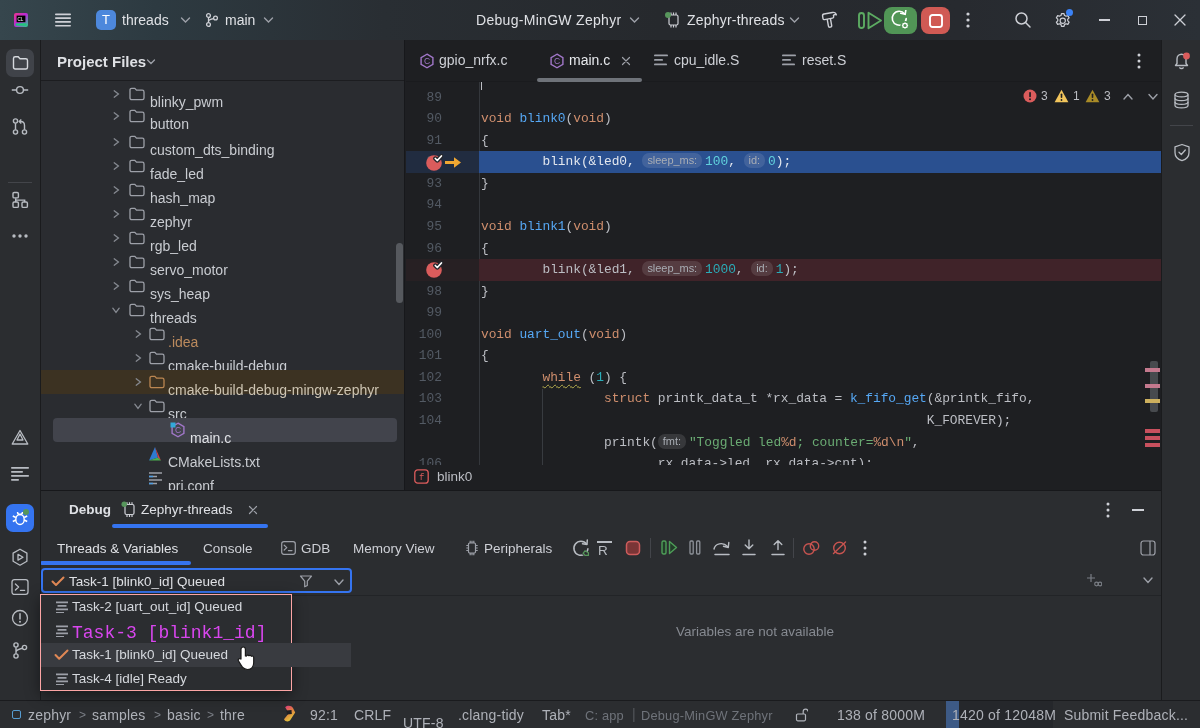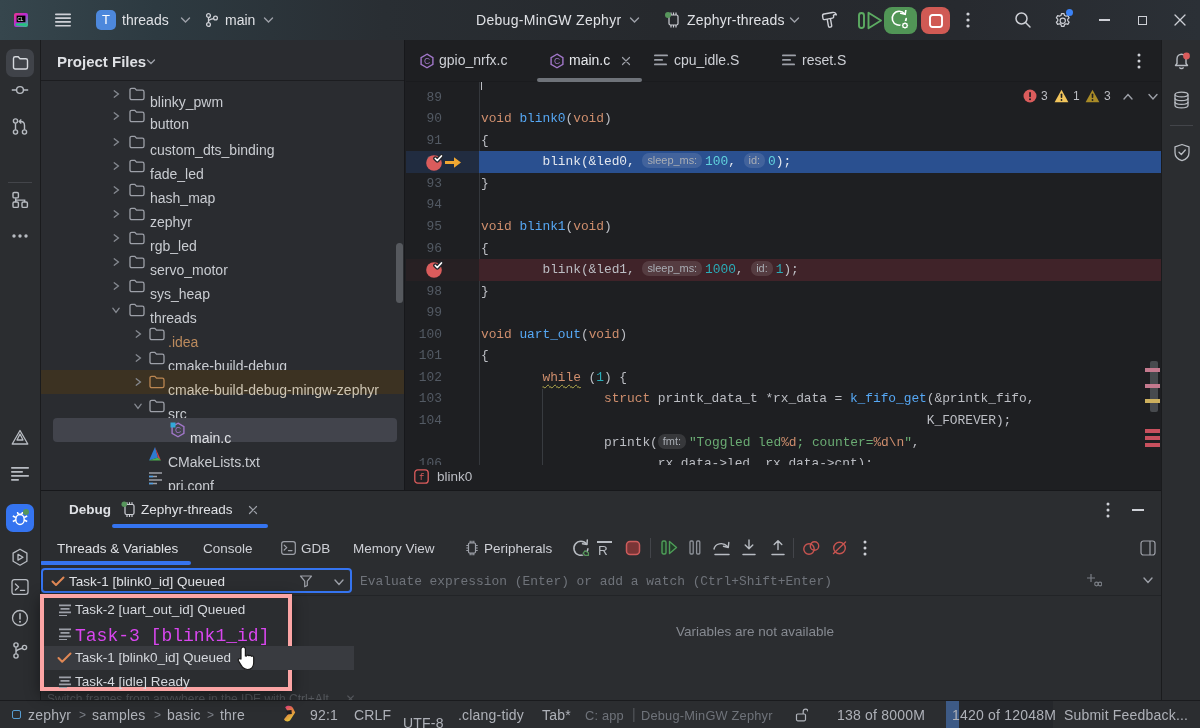--- a/index.html
+++ b/index.html
@@ -684,36 +684,34 @@
           <path d="M1.5 5.5 L5 9 L12.5 1.5" stroke="#e08855" stroke-width="2" fill="none" stroke-linecap="round" stroke-linejoin="round"></path>
         </svg>
       <div class="abs" style="left:26px;top:3.5px;font-size:13.5px;color:#dfe1e5;">Task-1 [blink0_id] Queued</div>
       <svg class="abs" style="left:256px;top:4px;" width="14" height="14" viewBox="0 0 14 14">
           <path d="M1.5 2 L12.5 2 L8.3 7.2 L8.3 11.5 L5.7 12.8 L5.7 7.2 Z" stroke="#9da0a8" stroke-width="1.2" fill="none" stroke-linejoin="round"></path>
         </svg>
       <svg class="abs" style="left:290px;top:8px;" width="12" height="9" viewBox="0 0 12 9">
           <path d="M2 2 L6 6.5 L10 2" stroke="#9da0a8" stroke-width="1.4" fill="none" stroke-linecap="round"></path>
         </svg>
     </div>
-    <div class="abs mono" style="left:320px;top:83px;font-size:12.9px;color:#6f737a;">Evaluate expression (Enter) or add a watch (Ctrl+Shift+Enter)</div>
     <svg class="abs" style="left:1046px;top:82px;" width="16" height="14" viewBox="0 0 16 14">
         <g stroke="#7a7e85" stroke-width="1.2" fill="none">
           <path d="M5 1 L5 9 M1 5 L9 5"></path>
           <circle cx="10.5" cy="11" r="1.8"></circle>
           <circle cx="14" cy="11" r="1.8"></circle>
         </g>
       </svg>
     <svg class="abs" style="left:1102px;top:85px;" width="12" height="9" viewBox="0 0 12 9">
         <path d="M2 2 L6 6.5 L10 2" stroke="#9da0a8" stroke-width="1.4" fill="none" stroke-linecap="round"></path>
       </svg>
     <div class="abs" style="left:0;top:104px;width:1121px;height:1px;background:#222427;"></div>
 
     <div class="abs" style="left:636px;top:133px;font-size:13.5px;color:#868a91;">Variables are not available</div>
 
-    <div class="abs" style="left:7px;top:201px;font-size:12px;color:#54575c;white-space:nowrap;">Switch frames from anywhere in the IDE with Ctrl+Alt...&nbsp;&nbsp;✕</div>
   </div>
 
   <div class="abs" id="statusbar" style="left:0;top:700px;width:1200px;height:28px;background:#2b2d30;border-top:1px solid #1a1b1e;font-size:14px;color:#aeb1b8;letter-spacing:0.2px;">
     <div class="abs" style="left:12px;top:9px;width:9px;height:9px;border:1.5px solid #569cd1;border-radius:2px;"></div>
     <div class="abs" style="left:28px;top:6px;">zephyr</div>
     <div class="abs" style="left:79px;top:7px;color:#7a7e85;font-size:12px;">&gt;</div>
     <div class="abs" style="left:92px;top:6px;">samples</div>
     <div class="abs" style="left:154px;top:7px;color:#7a7e85;font-size:12px;">&gt;</div>
     <div class="abs" style="left:167px;top:6px;">basic</div>
     <div class="abs" style="left:207px;top:7px;color:#7a7e85;font-size:12px;">&gt;</div>
@@ -746,21 +744,21 @@
     <div class="abs" style="left:837px;top:6px;">138 of 8000M</div>
     <div class="abs" style="left:946px;top:0px;width:107px;height:27px;background:#25272b;"></div>
     <div class="abs" style="left:946px;top:0px;width:13px;height:27px;background:#3d5a86;"></div>
     <div class="abs" style="left:952px;top:6px;">1420 of 12048M</div>
     <div class="abs" style="left:1064px;top:6px;">Submit Feedback...</div>
   </div>
 
   <div class="abs" style="left:40px;top:40px;width:1px;height:660px;background:#1a1b1d;"></div>
 
   <div class="abs" id="popup" style="left:0;top:0;width:1200px;height:728px;pointer-events:none;">
-    <div class="abs" style="left:40px;top:594px;width:252px;height:97px;background:#2b2d30;border:4px solid #fca5a5;box-shadow:0 4px 14px rgba(0,0,0,0.45);">
+    <div class="abs" style="left:40px;top:594px;width:252px;height:97px;background:#2b2d30;border:1px solid #fca5a5;box-shadow:0 4px 14px rgba(0,0,0,0.45);">
 
       <svg class="abs" style="left:14px;top:6px;" width="14" height="12" viewBox="0 0 14 12">
           <g fill="#9da0a8">
             <path d="M1 0.5 H13 V2.2 H1 Z M2.5 4 H11.5 V5.7 H2.5 Z M1 7.5 H13 V9.2 H1 Z M1 11 H9 V11.9 H1 Z"></path>
           </g>
         </svg>
       <div class="abs" style="left:31px;top:4px;font-size:13.5px;color:#d5d8dd;">Task-2 [uart_out_id] Queued</div>
 
       <svg class="abs" style="left:14px;top:30px;" width="14" height="12" viewBox="0 0 14 12">
           <g fill="#9da0a8">

